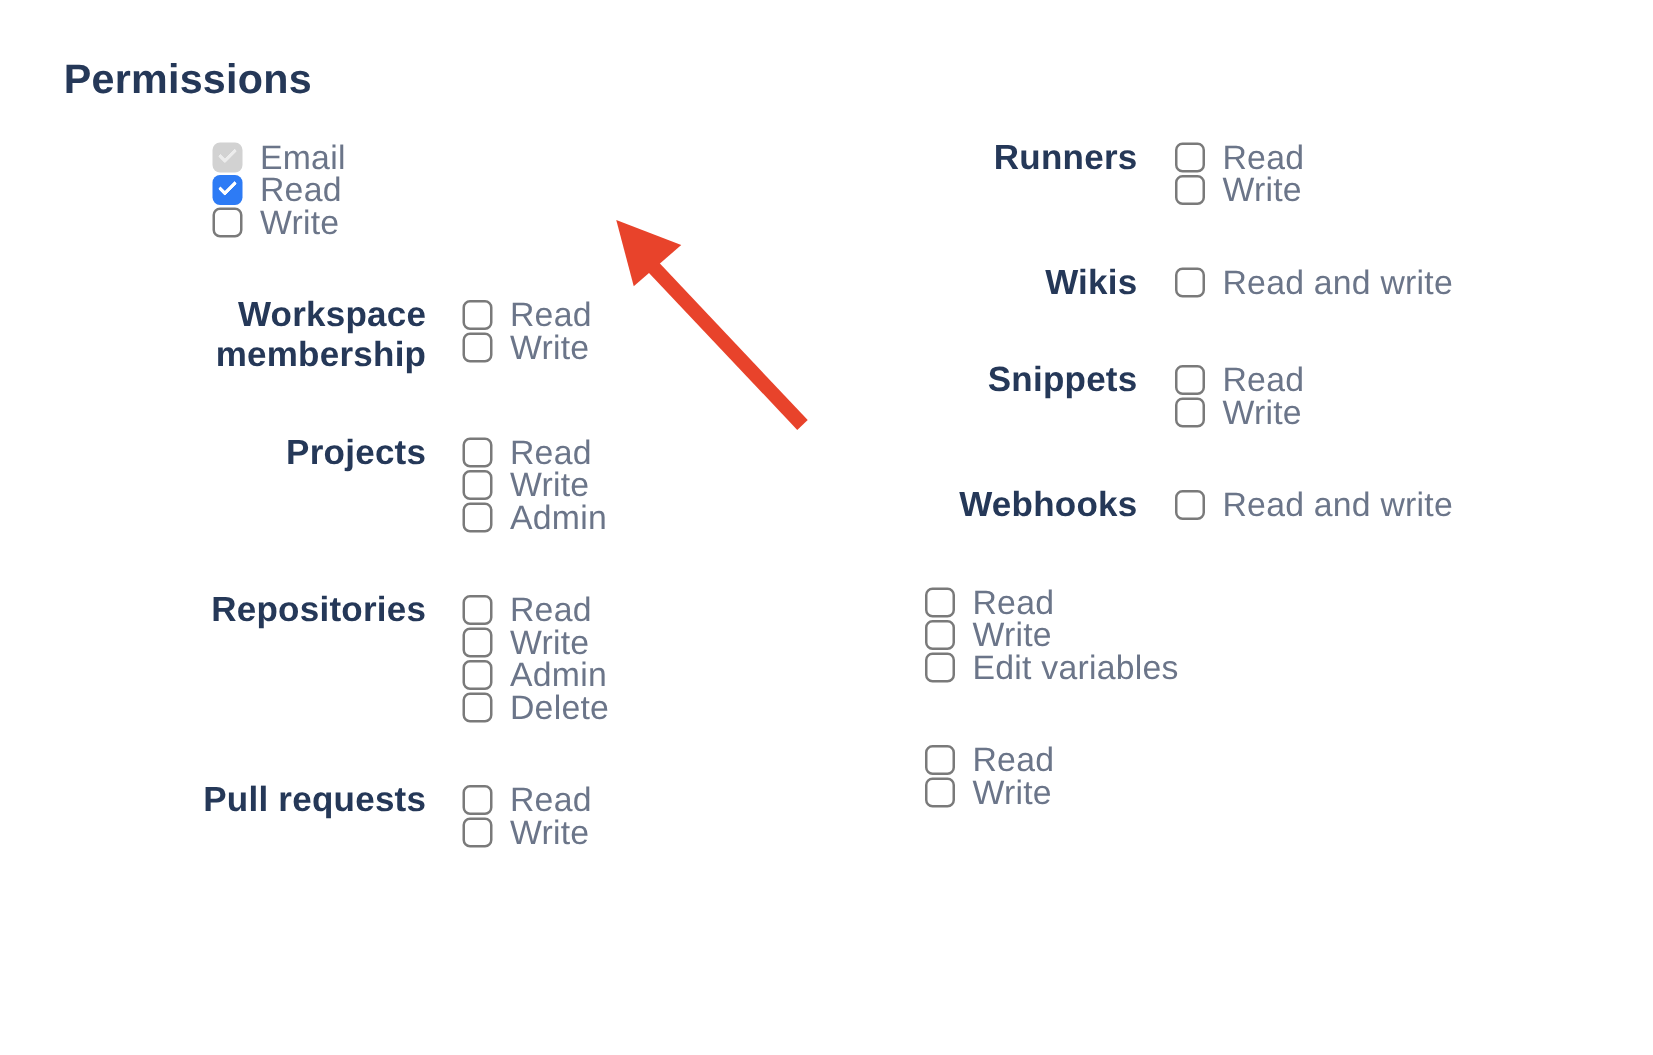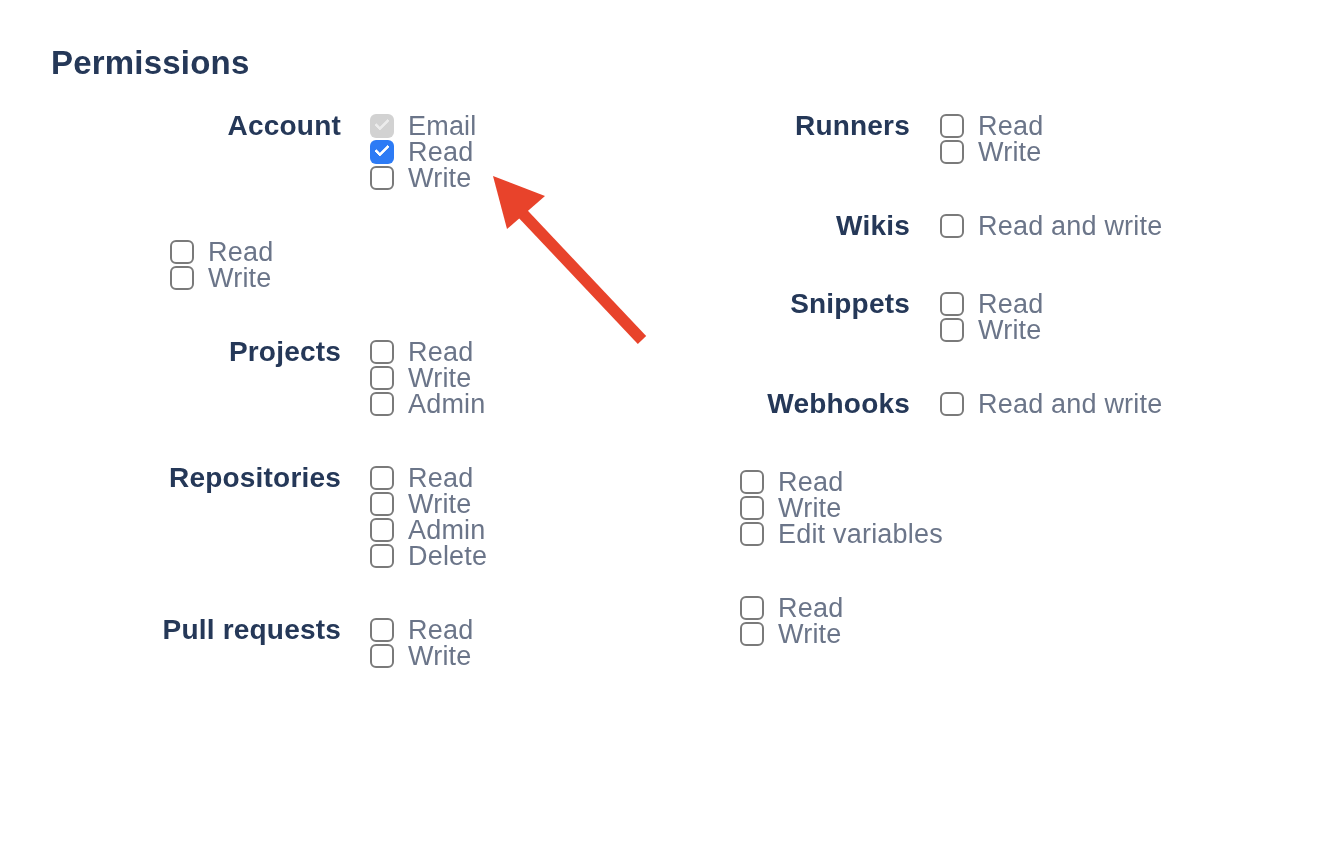--- a/index.html
+++ b/index.html
@@ -113,21 +113,20 @@
   .annotation-arrow line{stroke:var(--arrow);}
   .annotation-arrow polygon{fill:var(--arrow);}
 </style>
 </head>
 <body>
 
 <h2 class="page-title">Permissions</h2>
 
 <div class="col col-left">
   <div class="group">
-    <div class="group-label">Account</div>
     <div class="options">
   <label class="option">
     <span class="checkbox state-checked_disabled">
             <span class="check"></span>
           </span>
     <span class="option-label">Email</span>
   </label>
 
   <label class="option">
     <span class="checkbox state-checked">
@@ -137,20 +136,21 @@
   </label>
 
   <label class="option">
     <span class="checkbox state-unchecked"></span>
     <span class="option-label">Write</span>
   </label>
 </div>
   </div>
 
   <div class="group">
+    <div class="group-label">Workspace membership</div>
     <div class="options">
   <label class="option">
     <span class="checkbox state-unchecked"></span>
     <span class="option-label">Read</span>
   </label>
 
   <label class="option">
     <span class="checkbox state-unchecked"></span>
     <span class="option-label">Write</span>
   </label>

